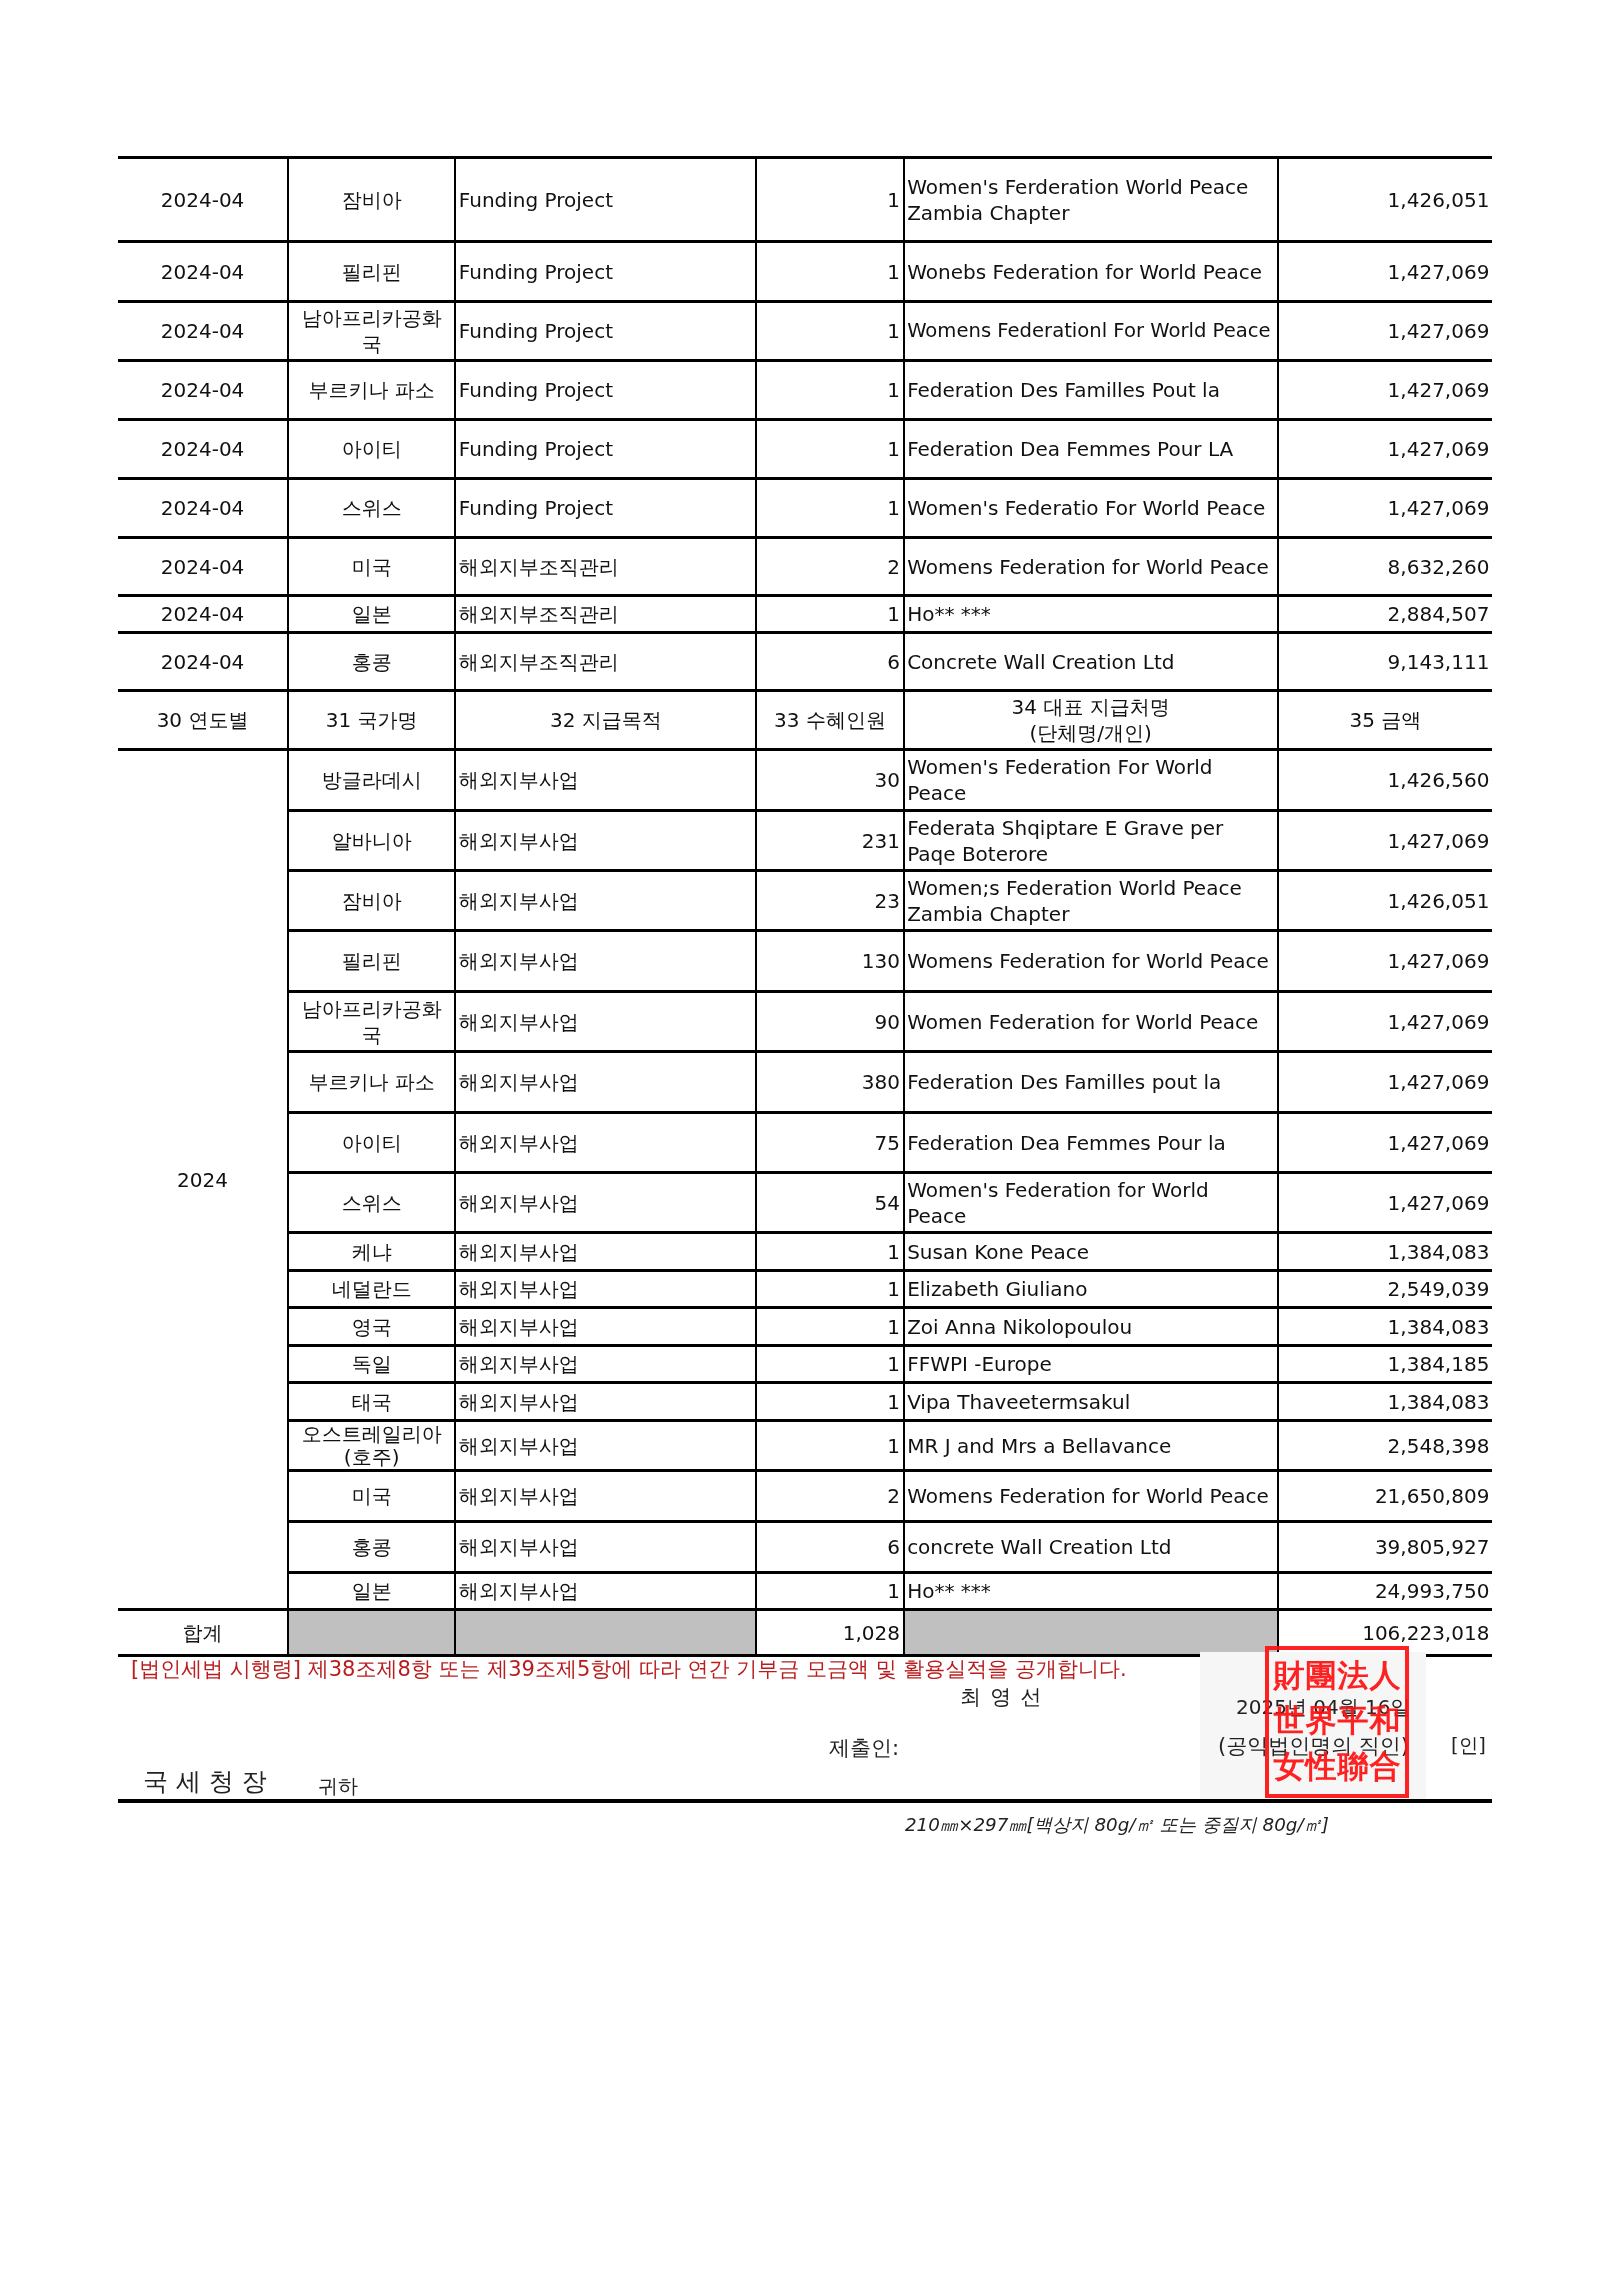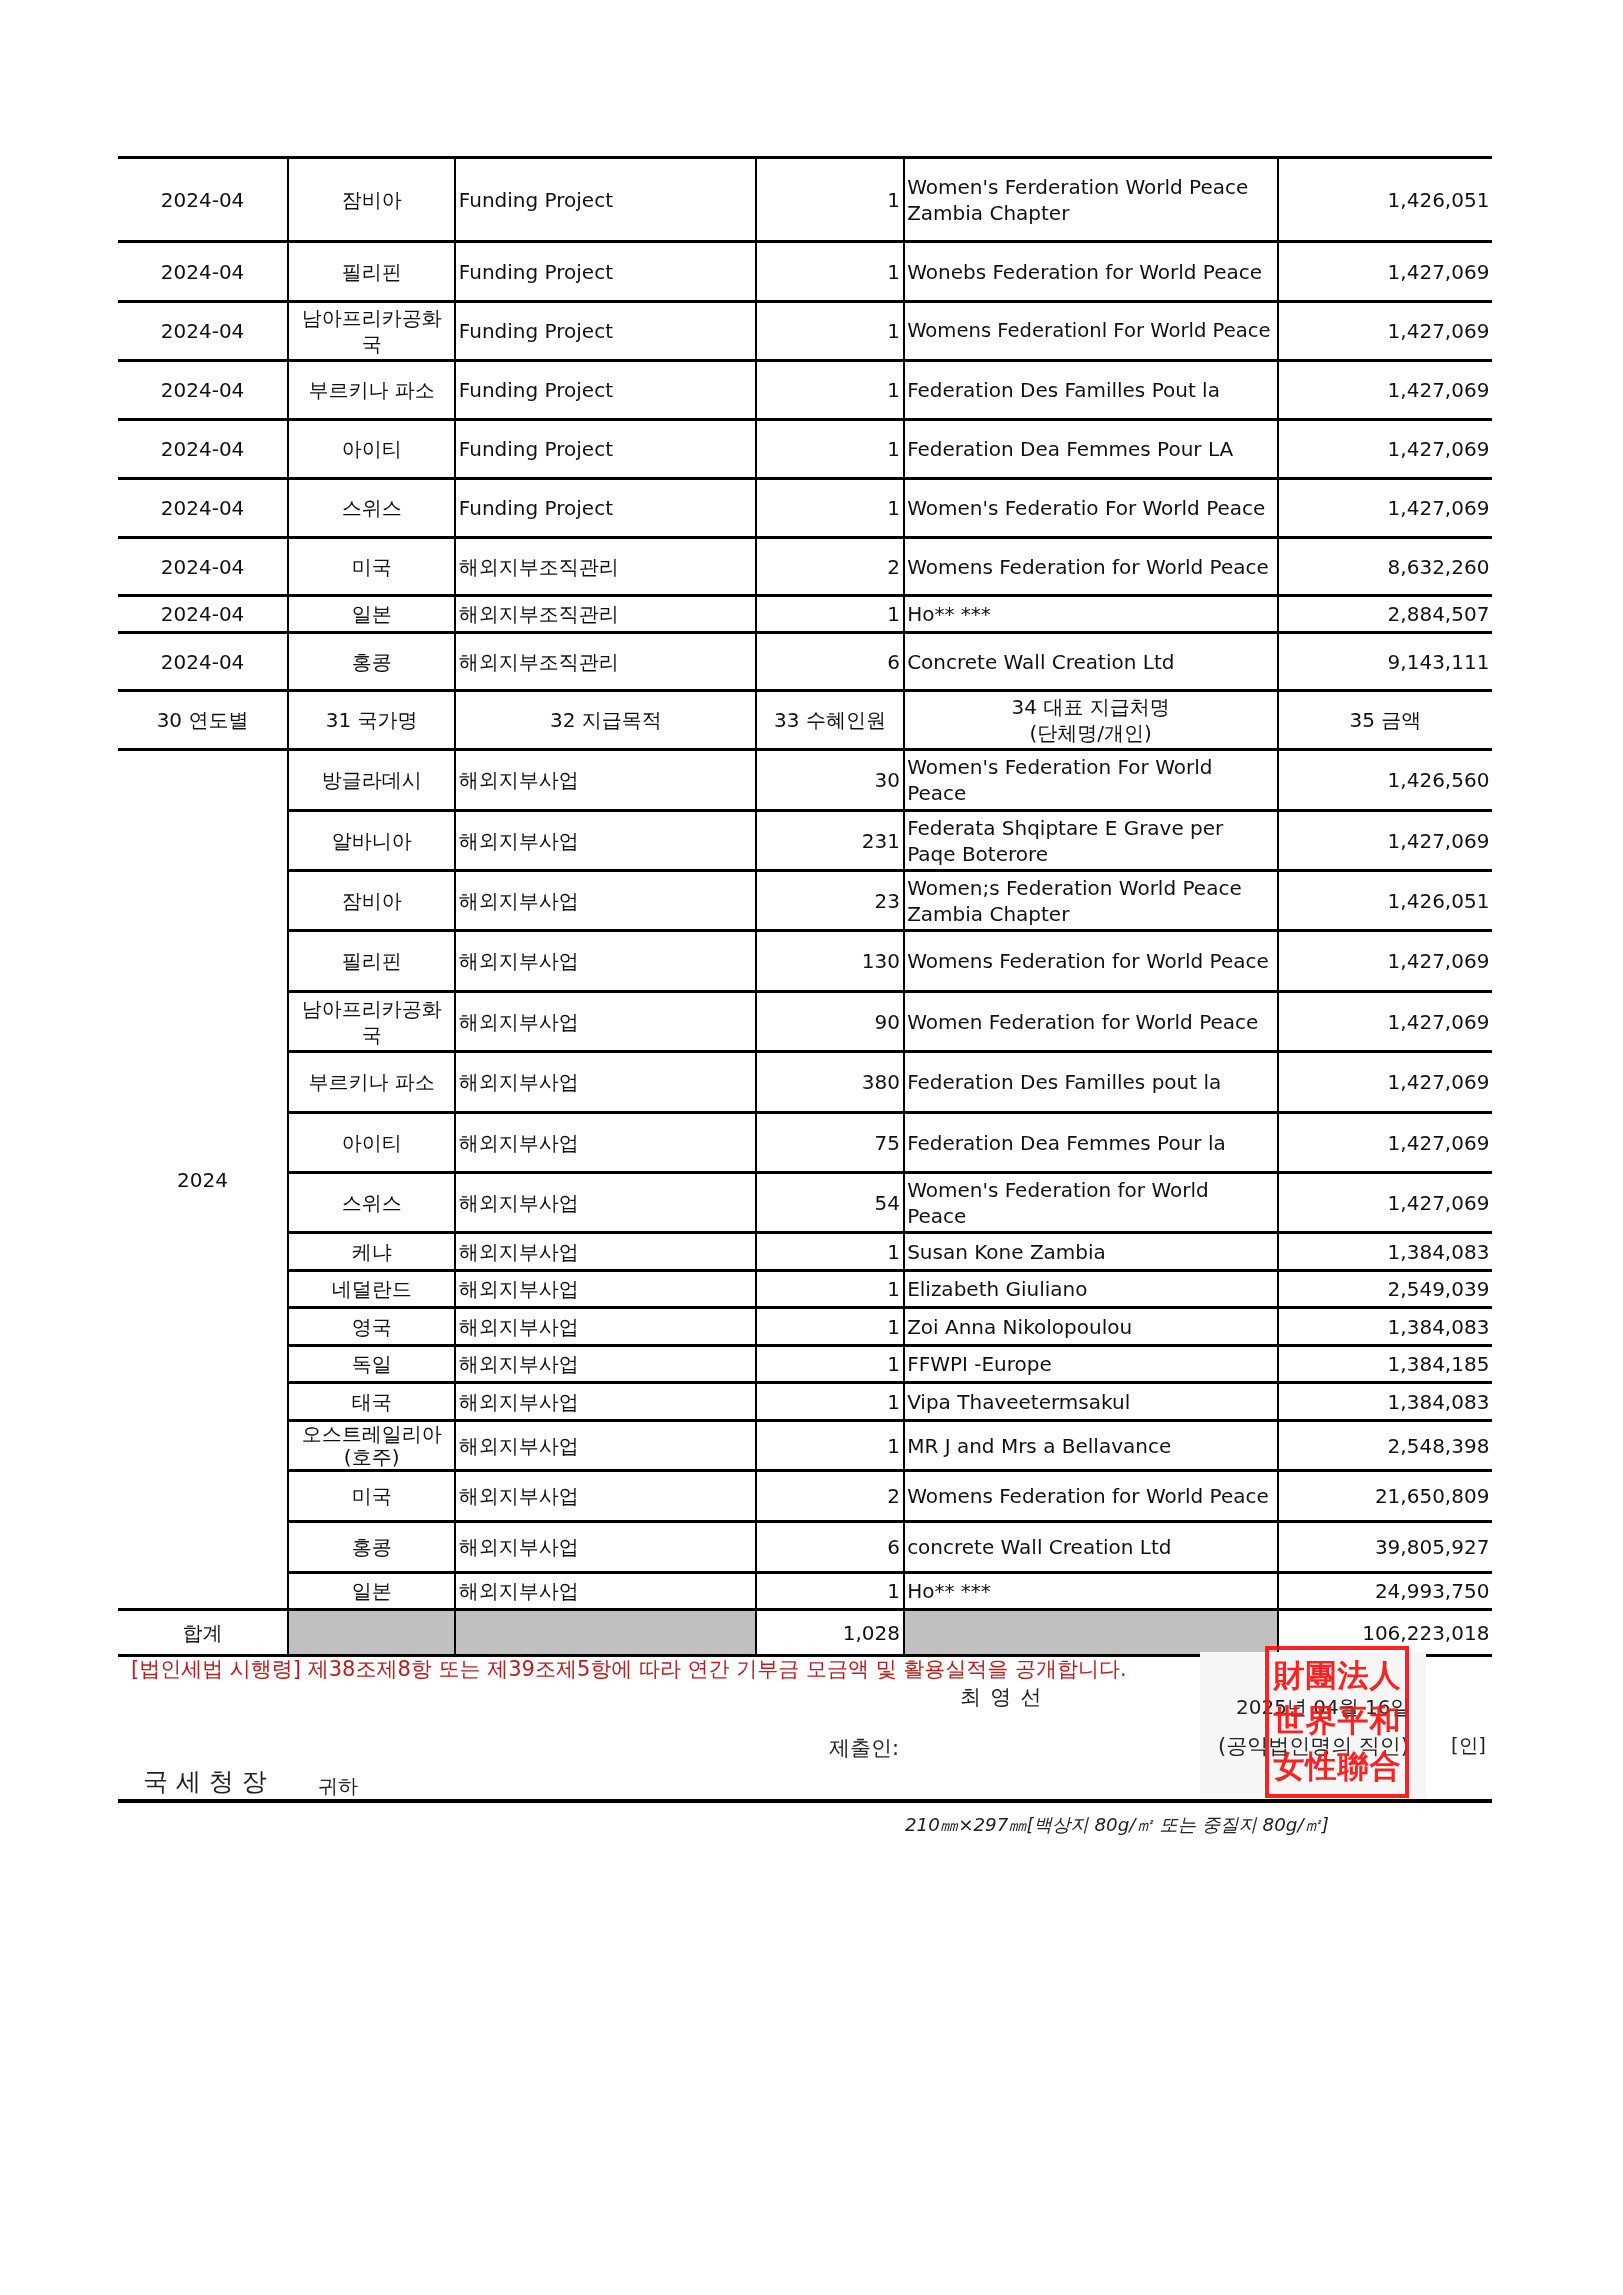--- a/index.html
+++ b/index.html
@@ -191,21 +191,21 @@
         <td class="c">스위스</td>
         <td class="l">해외지부사업</td>
         <td class="r">54</td>
         <td class="l">Women's Federation for World Peace</td>
         <td class="r">1,427,069</td>
       </tr>
       <tr style="height:38px">
         <td class="c">케냐</td>
         <td class="l">해외지부사업</td>
         <td class="r">1</td>
-        <td class="l">Susan Kone Zambia</td>
+        <td class="l">Susan Kone Peace</td>
         <td class="r">1,384,083</td>
       </tr>
       <tr style="height:37px">
         <td class="c">네덜란드</td>
         <td class="l">해외지부사업</td>
         <td class="r">1</td>
         <td class="l">Elizabeth Giuliano</td>
         <td class="r">2,549,039</td>
       </tr>
       <tr style="height:38px">

